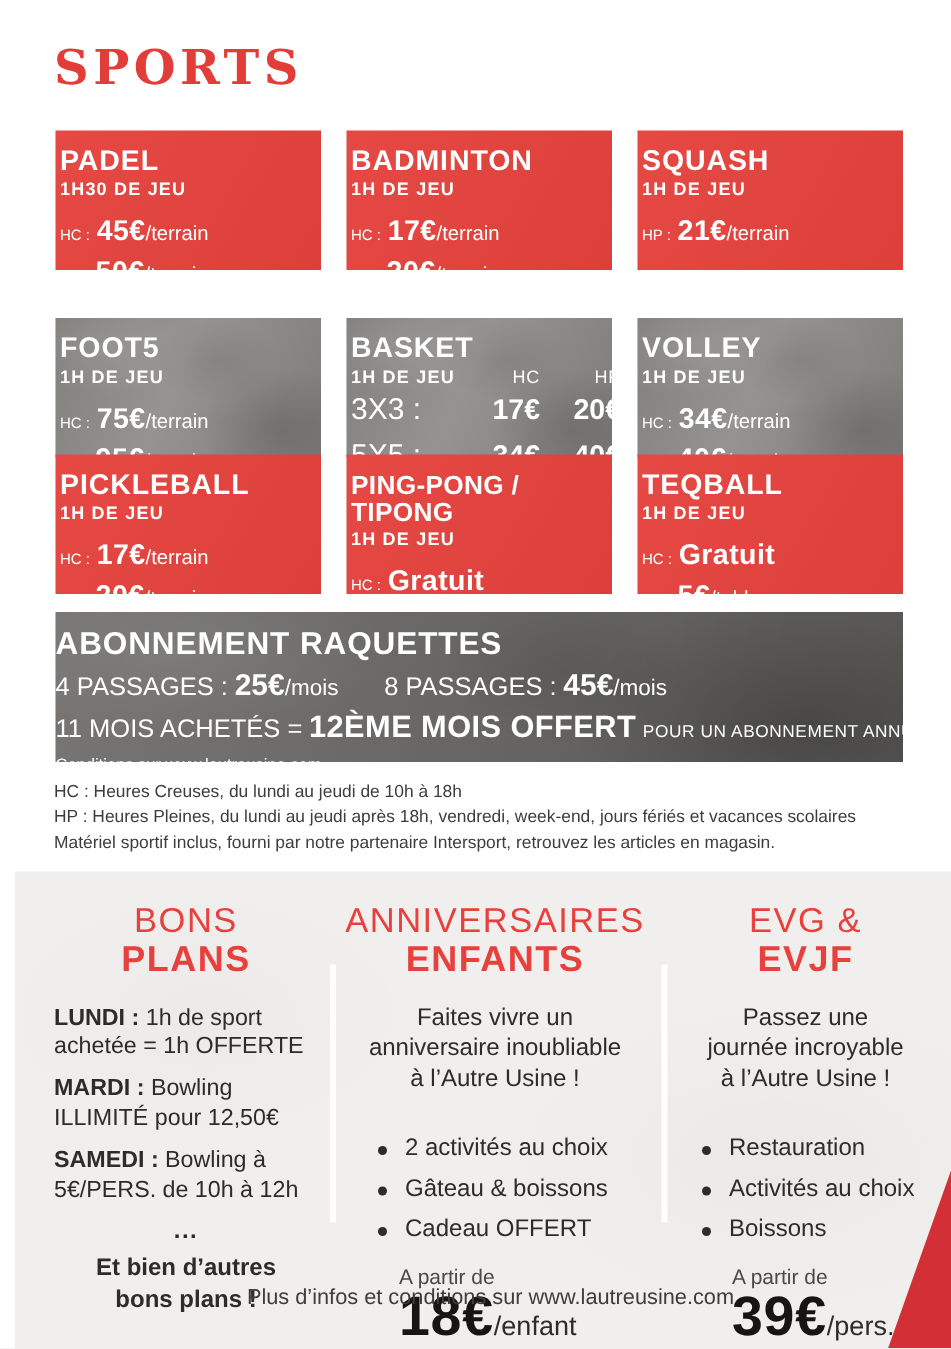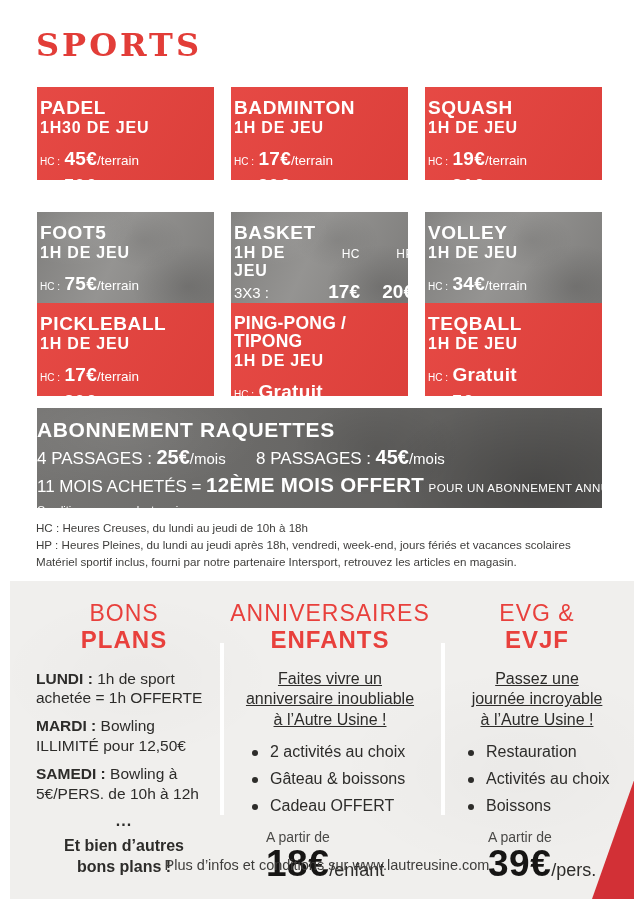--- a/index.html
+++ b/index.html
@@ -26,31 +26,31 @@
       radial-gradient(ellipse 90px 50px at 20% 20%, rgba(255,255,255,0.10), transparent 70%),
       radial-gradient(ellipse 80px 60px at 85% 80%, rgba(0,0,0,0.14), transparent 70%),
       radial-gradient(ellipse 60px 40px at 60% 30%, rgba(0,0,0,0.08), transparent 70%),
       linear-gradient(115deg, rgba(0,0,0,0.10), rgba(255,255,255,0.06) 45%, rgba(0,0,0,0.12));
   }
   .r1{ top:87px; } .r2{ top:212px; } .r3{ top:303px; }
   .c1{ left:37px; } .c2{ left:231px; } .c3{ left:425px; }
 
   .card-title{ font-size:19px; font-weight:700; letter-spacing:0.6px; line-height:1.05; }
   .card-title.tight{ font-size:17.5px; letter-spacing:0.2px; }
-  .card-sub{ font-size:16px; font-weight:700; letter-spacing:0.8px; margin-top:1px; }
+  .card-sub{ font-size:12px; font-weight:700; letter-spacing:0.8px; margin-top:1px; }
   .card-lines{ margin-top:8px; }
   .price-line{ line-height:1.45; white-space:nowrap; }
   .pl{ font-size:10px; font-weight:400; }
   .pv{ font-size:19px; font-weight:700; letter-spacing:0.3px; }
   .pu{ font-size:13.5px; font-weight:400; }
 
   
   .basket-grid{ display:grid; grid-template-columns:76px 42px 46px; column-gap:8px; align-items:baseline; }
   .bh{ font-size:12px; font-weight:400; text-align:right; letter-spacing:0.5px; }
-  .brl{ font-size:15px; font-weight:400; line-height:1.55; }
+  .brl{ font-size:20px; font-weight:400; line-height:1.55; }
   .bv{ font-size:19px; font-weight:700; text-align:right; line-height:1.3; }
 
   
   .banner{
     position:absolute; left:37px; top:408px; width:565px; height:100px;
     color:#fff; padding:10px 0;
     background-color:#6f6e6c;
     background-image:
       radial-gradient(ellipse 200px 80px at 15% 25%, rgba(255,255,255,0.08), transparent 70%),
       radial-gradient(ellipse 220px 120px at 88% 75%, rgba(0,0,0,0.22), transparent 70%),
@@ -89,21 +89,21 @@
 
   .bcol-title{ text-align:center; color:#e8403c; line-height:1.12; margin-bottom:15px; }
   .bt1{ font-size:23px; font-weight:400; letter-spacing:1px; }
   .bt2{ font-size:24px; font-weight:700; letter-spacing:1px; }
 
   .deal{ font-size:15.5px; color:#2d2c2a; line-height:1.25; margin-bottom:9px; }
   .deal-day{ font-weight:700; }
   .dots{ text-align:center; font-size:16px; font-weight:700; color:#2d2c2a; margin:2px 0 6px 0; letter-spacing:1px; }
   .more{ text-align:center; font-size:16px; font-weight:700; color:#2d2c2a; width:150px; margin:0 auto; line-height:1.3; }
 
-  .intro{ text-align:center; font-size:16px; color:#2d2c2a; line-height:1.3; margin-bottom:12px;text-decoration:underline; }
+  .intro{ text-align:center; font-size:16px; color:#2d2c2a; line-height:1.3; margin-bottom:26px; }
   .bullets{ margin-left:22px; }
   .bullet-row{ display:flex; align-items:flex-start; margin-bottom:9px; font-size:16px; color:#2d2c2a; }
   .bdot{ width:6px; height:6px; border-radius:50%; background:#2d2c2a; margin:7px 12px 0 0; flex:0 0 auto; }
 
   .price-block{ margin-top:14px; }
   .pb2{ margin-left:36px; } .pb3{ margin-left:42px; }
   .apartir{ font-size:14px; color:#4a4947; }
   .big-price{ font-size:37px; font-weight:700; color:#161514; line-height:1; letter-spacing:0.5px; }
   .big-unit{ font-size:18px; font-weight:400; color:#2d2c2a; }
 
@@ -136,21 +136,20 @@
     <div class="card-lines">
       <div class="price-line"><span class="pl">HC :</span> <span class="pv">17€</span><span class="pu">/terrain</span></div>
       <div class="price-line"><span class="pl">HP :</span> <span class="pv">20€</span><span class="pu">/terrain</span></div>
     </div>
   </div>
 
   <div class="card red r1 c3">
     <div class="card-title">SQUASH</div>
     <div class="card-sub">1H DE JEU</div>
     <div class="card-lines">
-      <div class="price-line"><span class="pl">HC :</span> <span class="pv">19€</span><span class="pu">/terrain</span></div>
       <div class="price-line"><span class="pl">HP :</span> <span class="pv">21€</span><span class="pu">/terrain</span></div>
     </div>
   </div>
 
   <div class="card gray r2 c1">
     <div class="card-title">FOOT5</div>
     <div class="card-sub">1H DE JEU</div>
     <div class="card-lines">
       <div class="price-line"><span class="pl">HC :</span> <span class="pv">75€</span><span class="pu">/terrain</span></div>
       <div class="price-line"><span class="pl">HP :</span> <span class="pv">95€</span><span class="pu">/terrain</span></div>

